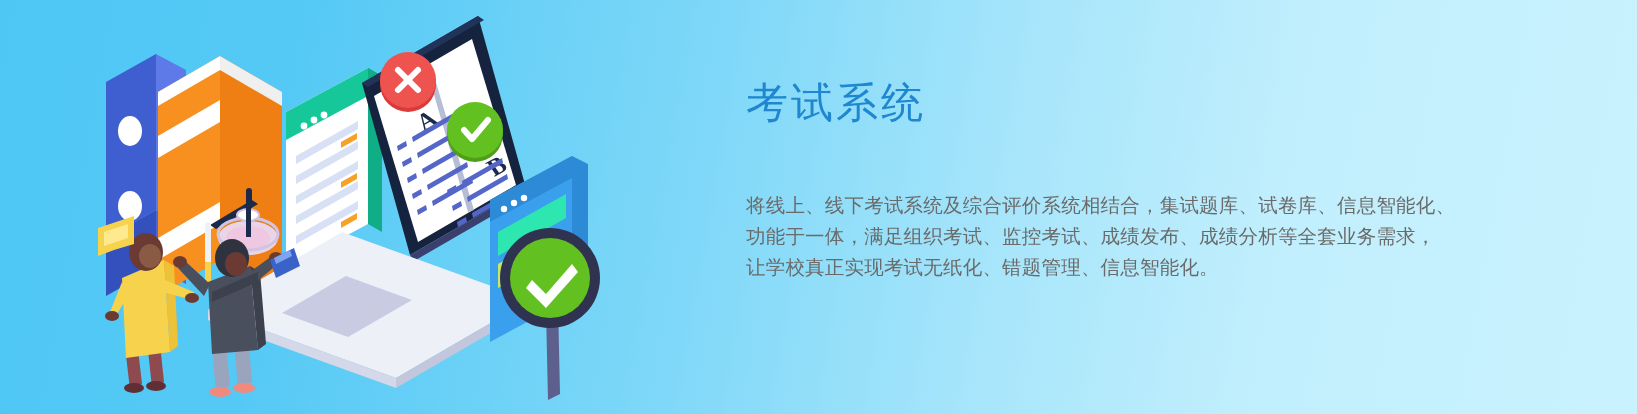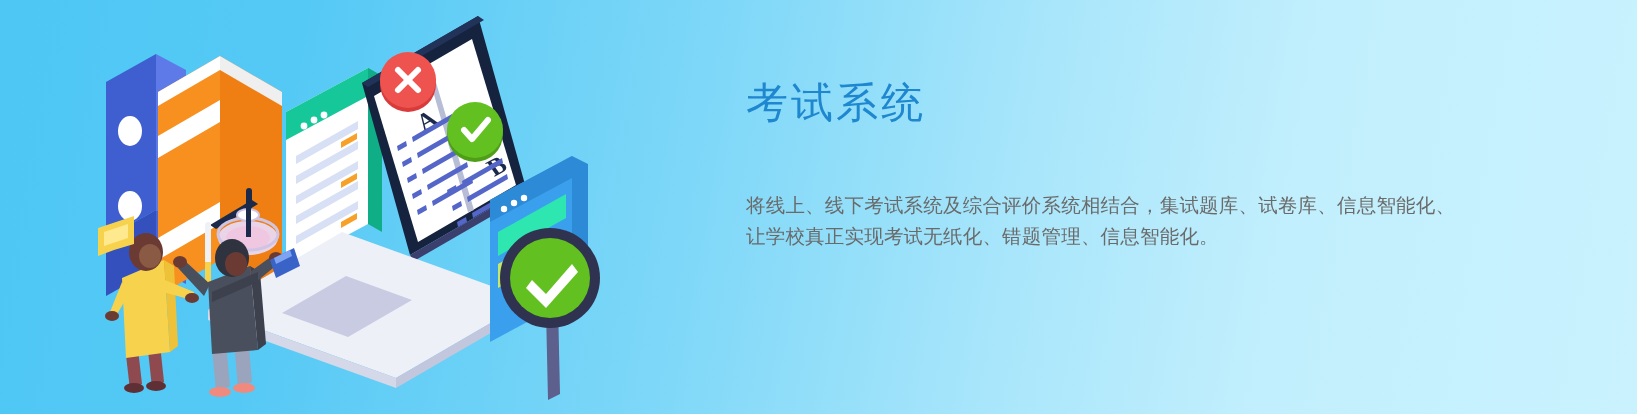--- a/index.html
+++ b/index.html
@@ -236,17 +236,18 @@
         <polygon points="214,248 230,240 232,246 216,254" fill="#7fa3f0"></polygon>
       </g>
 
     </svg>
   </div>
 
   <div id="text-block">
     <h1 id="page-title">考试系统</h1>
     <div id="description">
       <span class="line">将线上、线下考试系统及综合评价系统相结合，集试题库、试卷库、信息智能化、</span>
+      <span class="line">功能于一体，满足组织考试、监控考试、成绩发布、成绩分析等全套业务需求，</span>
       <span class="line">让学校真正实现考试无纸化、错题管理、信息智能化。</span>
     </div>
   </div>
 
 </div>
 
 </body></html>

